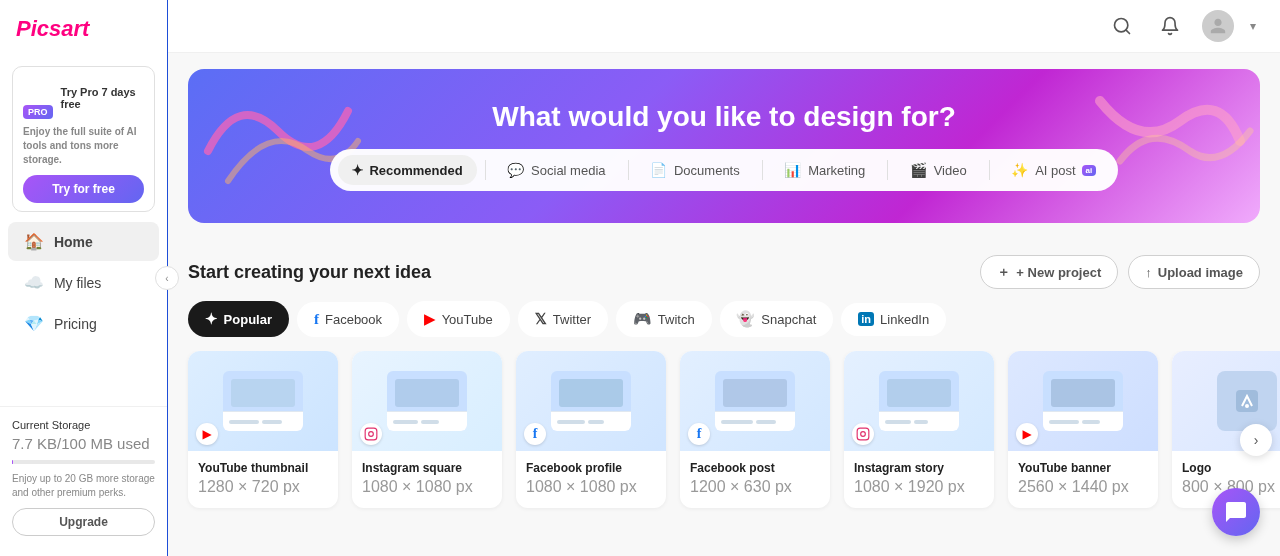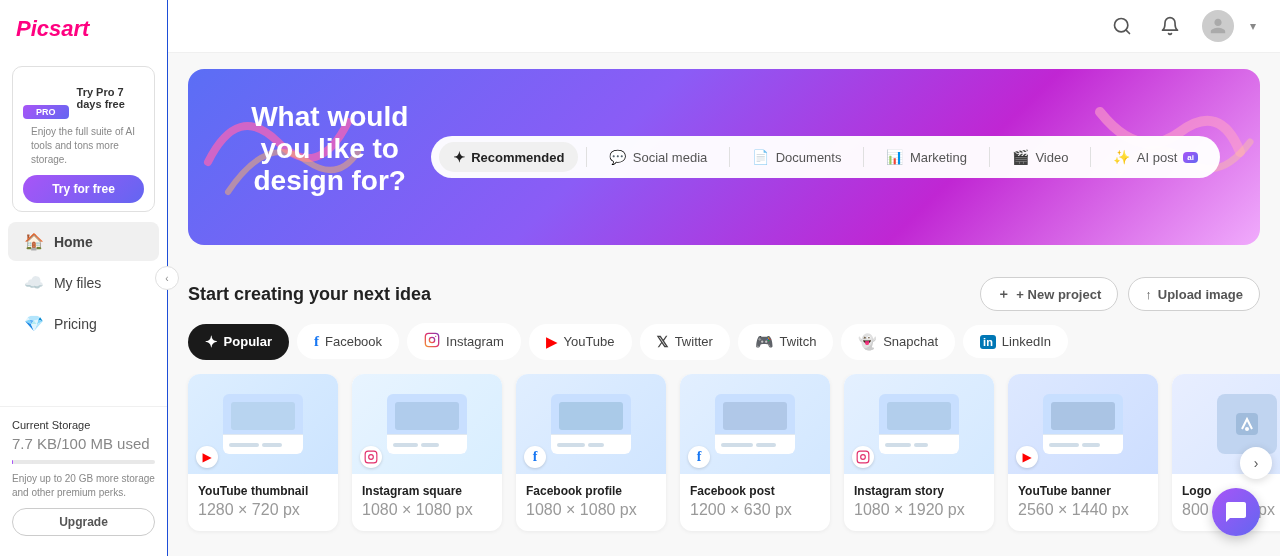--- a/index.html
+++ b/index.html
@@ -35,34 +35,35 @@
       border-radius: 10px;
       padding: 10px 10px 8px;
     }
     .pro-badge {
       display: inline-block;
       background: linear-gradient(135deg, #a855f7, #6366f1);
       color: #fff;
       font-size: 9px;
       font-weight: 700;
       border-radius: 4px;
-      padding: 2px 13px;
+      padding: 2px 5px;
       margin-right: 4px;
       margin-top: 28px;
     }
     .pro-title {
       font-size: 11px;
       font-weight: 700;
       color: #333;
     }
     .pro-desc {
       font-size: 10px;
       color: #888;
-      margin: 5px 8px 8px;
+      margin: 5px 0 8px;
       line-height: 1.4;
+      font-weight: bold;
     }
     .try-free-btn {
       display: block;
       width: 100%;
       background: linear-gradient(135deg, #a855f7, #6366f1);
       color: #fff;
       border: none;
       border-radius: 20px;
       padding: 7px 0;
       font-size: 12px;
@@ -178,21 +179,21 @@
     
     .hero {
       background: linear-gradient(135deg, #5b6ef5 0%, #8b5cf6 40%, #c026d3 70%, #f0abfc 100%);
       margin: 16px 20px;
       border-radius: 16px;
       padding: 32px 40px;
       position: relative;
       overflow: hidden;
       min-height: 140px;
       display: flex;
-      flex-direction: row;
+      flex-direction: column;
       align-items: center;
       justify-content: flex-end;
     }
     .hero-title {
       font-size: 28px;
       font-weight: 700;
       color: #fff;
       text-align: center;
       margin-bottom: 16px;
       z-index: 2;
@@ -583,37 +584,20 @@
       <div class="filter-tabs">
         <div class="filter-tab active">
           <span class="ft-icon" style="color:#fff;">✦</span>
           <span>Popular</span>
         </div>
         <div class="filter-tab">
           <span class="ft-icon" style="color:#1877f2;font-weight:900;font-family:serif;">f</span>
           <span>Facebook</span>
         </div>
         <div class="filter-tab">
-          <span class="ft-icon">
-            <svg width="16" height="16" viewBox="0 0 24 24" fill="none" stroke="url(#igGrad)" stroke-width="2">
-              <defs>
-                <linearGradient id="igGrad" x1="0%" y1="100%" x2="100%" y2="0%">
-                  <stop offset="0%" stop-color="#f09433"></stop>
-                  <stop offset="50%" stop-color="#e1306c"></stop>
-                  <stop offset="100%" stop-color="#833ab4"></stop>
-                </linearGradient>
-              </defs>
-              <rect x="2" y="2" width="20" height="20" rx="5" ry="5"></rect>
-              <circle cx="12" cy="12" r="4"></circle>
-              <circle cx="17.5" cy="6.5" r="1" fill="#e1306c" stroke="none"></circle>
-            </svg>
-          </span>
-          <span>Instagram</span>
-        </div>
-        <div class="filter-tab">
           <span class="ft-icon" style="color:#ff0000;">▶</span>
           <span>YouTube</span>
         </div>
         <div class="filter-tab">
           <span class="ft-icon" style="font-weight:700;">𝕏</span>
           <span>Twitter</span>
         </div>
         <div class="filter-tab">
           <span class="ft-icon" style="color:#9146ff;">🎮</span>
           <span>Twitch</span>

